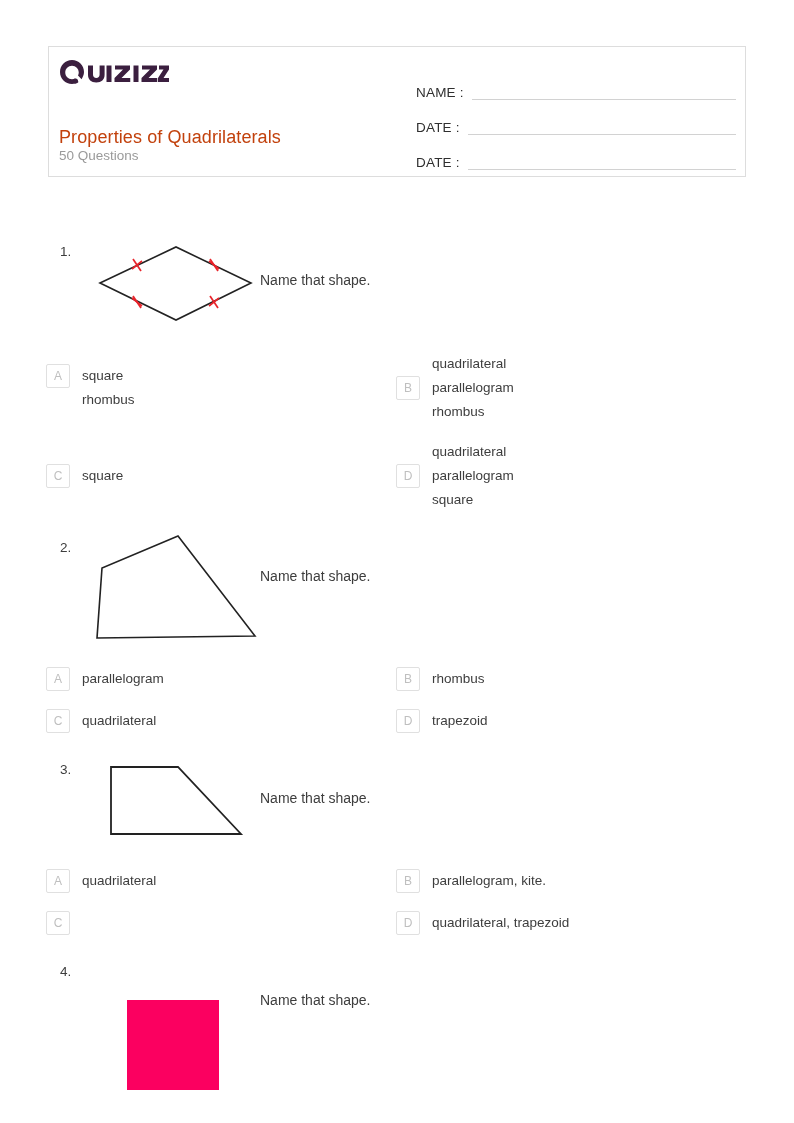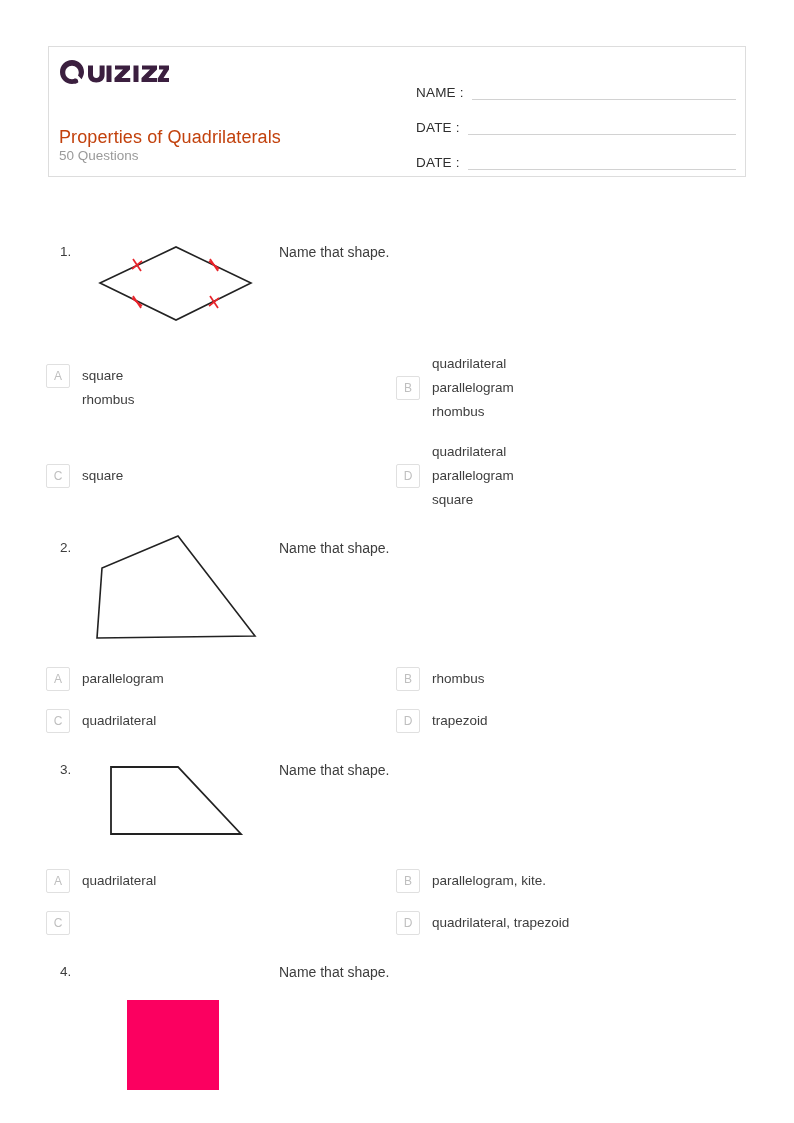--- a/index.html
+++ b/index.html
@@ -88,24 +88,25 @@
   .question { position: absolute; left: 0; width: 794px; }
 
   .q-number {
     position: absolute;
     left: 60px;
     font-size: 13.5px;
     color: #3d3d3d;
   }
   .q-prompt {
     position: absolute;
-    left: 279px;
+    left: 260px;
     font-size: 14px;
     color: #3d3d3d;
     white-space: nowrap;
+    margin-top: 28px;
   }
   .q-figure { position: absolute; }
 
   
   .opt {
     position: absolute;
     display: flex;
     align-items: flex-start;
   }
   .opt-badge {

